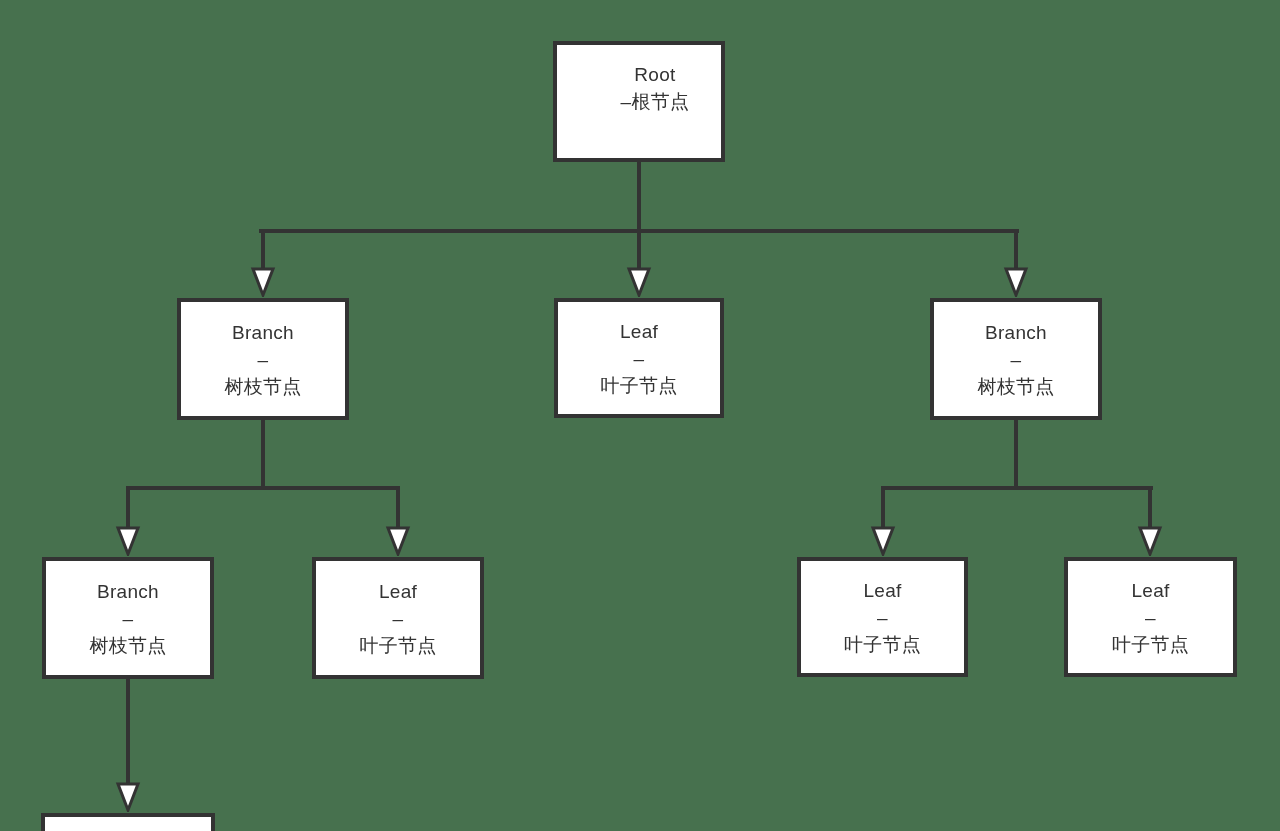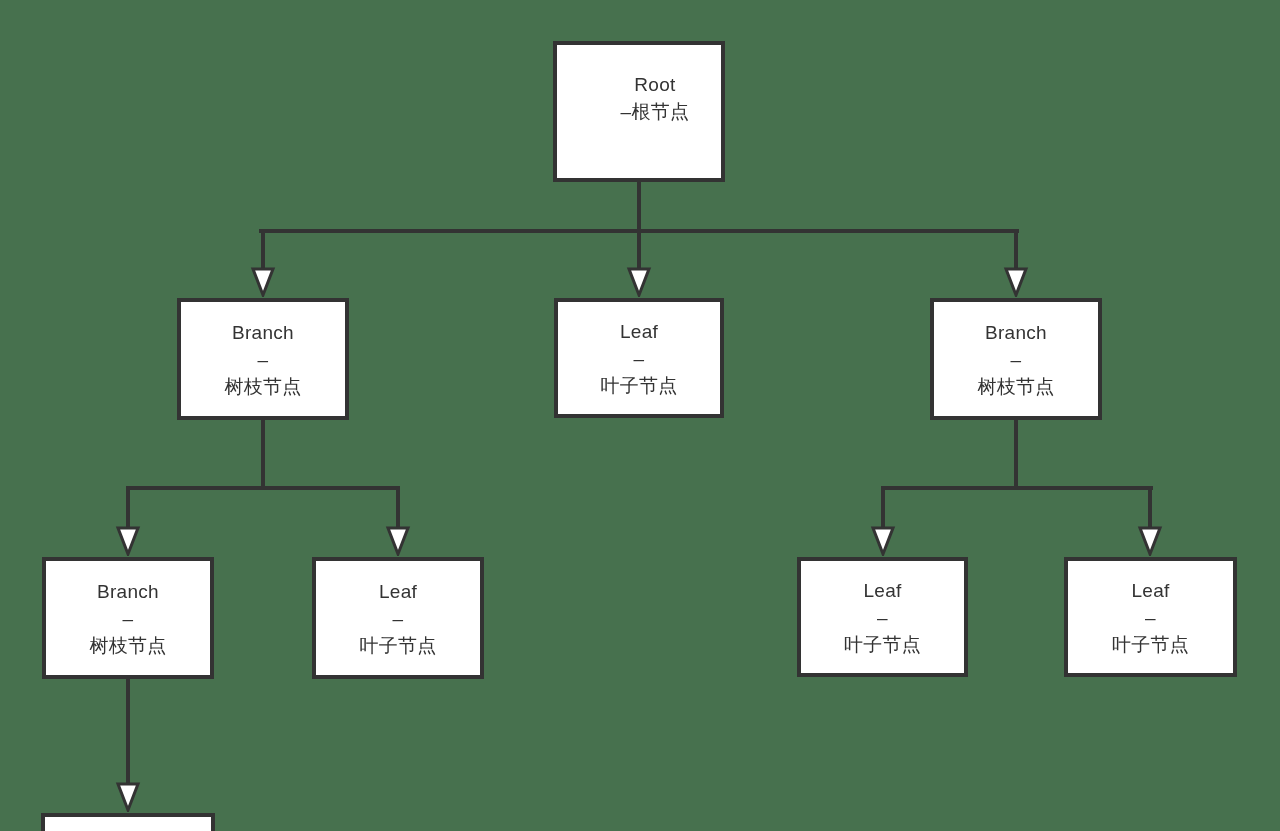--- a/index.html
+++ b/index.html
@@ -78,21 +78,21 @@
       </svg></div>
     <div class="arrow" style="left: 869px; top: 526px;"><svg width="28" height="30" viewBox="0 0 28 30">
         <polygon points="4,2 24,2 14,28" fill="#FFFFFF" stroke="#333333" stroke-width="3" stroke-linejoin="miter"></polygon>
       </svg></div>
     <div class="arrow" style="left: 1136px; top: 526px;"><svg width="28" height="30" viewBox="0 0 28 30">
         <polygon points="4,2 24,2 14,28" fill="#FFFFFF" stroke="#333333" stroke-width="3" stroke-linejoin="miter"></polygon>
       </svg></div>
     <div class="arrow" style="left: 114px; top: 782px;"><svg width="28" height="30" viewBox="0 0 28 30">
         <polygon points="4,2 24,2 14,28" fill="#FFFFFF" stroke="#333333" stroke-width="3" stroke-linejoin="miter"></polygon>
       </svg></div>
-    <div class="node" style="left: 553px; top: 41px; width: 172px; height: 141px; background: rgb(255, 255, 255); border: 4px solid rgb(51, 51, 51); color: rgb(51, 51, 51); padding-left: 32px;">
+    <div class="node" style="left: 553px; top: 41px; width: 172px; height: 121px; background: rgb(255, 255, 255); border: 4px solid rgb(51, 51, 51); color: rgb(51, 51, 51); padding-left: 32px;">
       <span class="node-line">Root</span>
       <span class="node-line">–根节点</span>
       <span class="node-line"></span>
     </div>
     <div class="node" style="left: 177px; top: 298px; width: 172px; height: 122px; background: rgb(255, 255, 255); border: 4px solid rgb(51, 51, 51); color: rgb(51, 51, 51);">
       <span class="node-line">Branch</span>
       <span class="node-line">–</span>
       <span class="node-line">树枝节点</span>
     </div>
     <div class="node" style="left: 554px; top: 298px; width: 170px; height: 120px; background: rgb(255, 255, 255); border: 4px solid rgb(51, 51, 51); color: rgb(51, 51, 51);">

